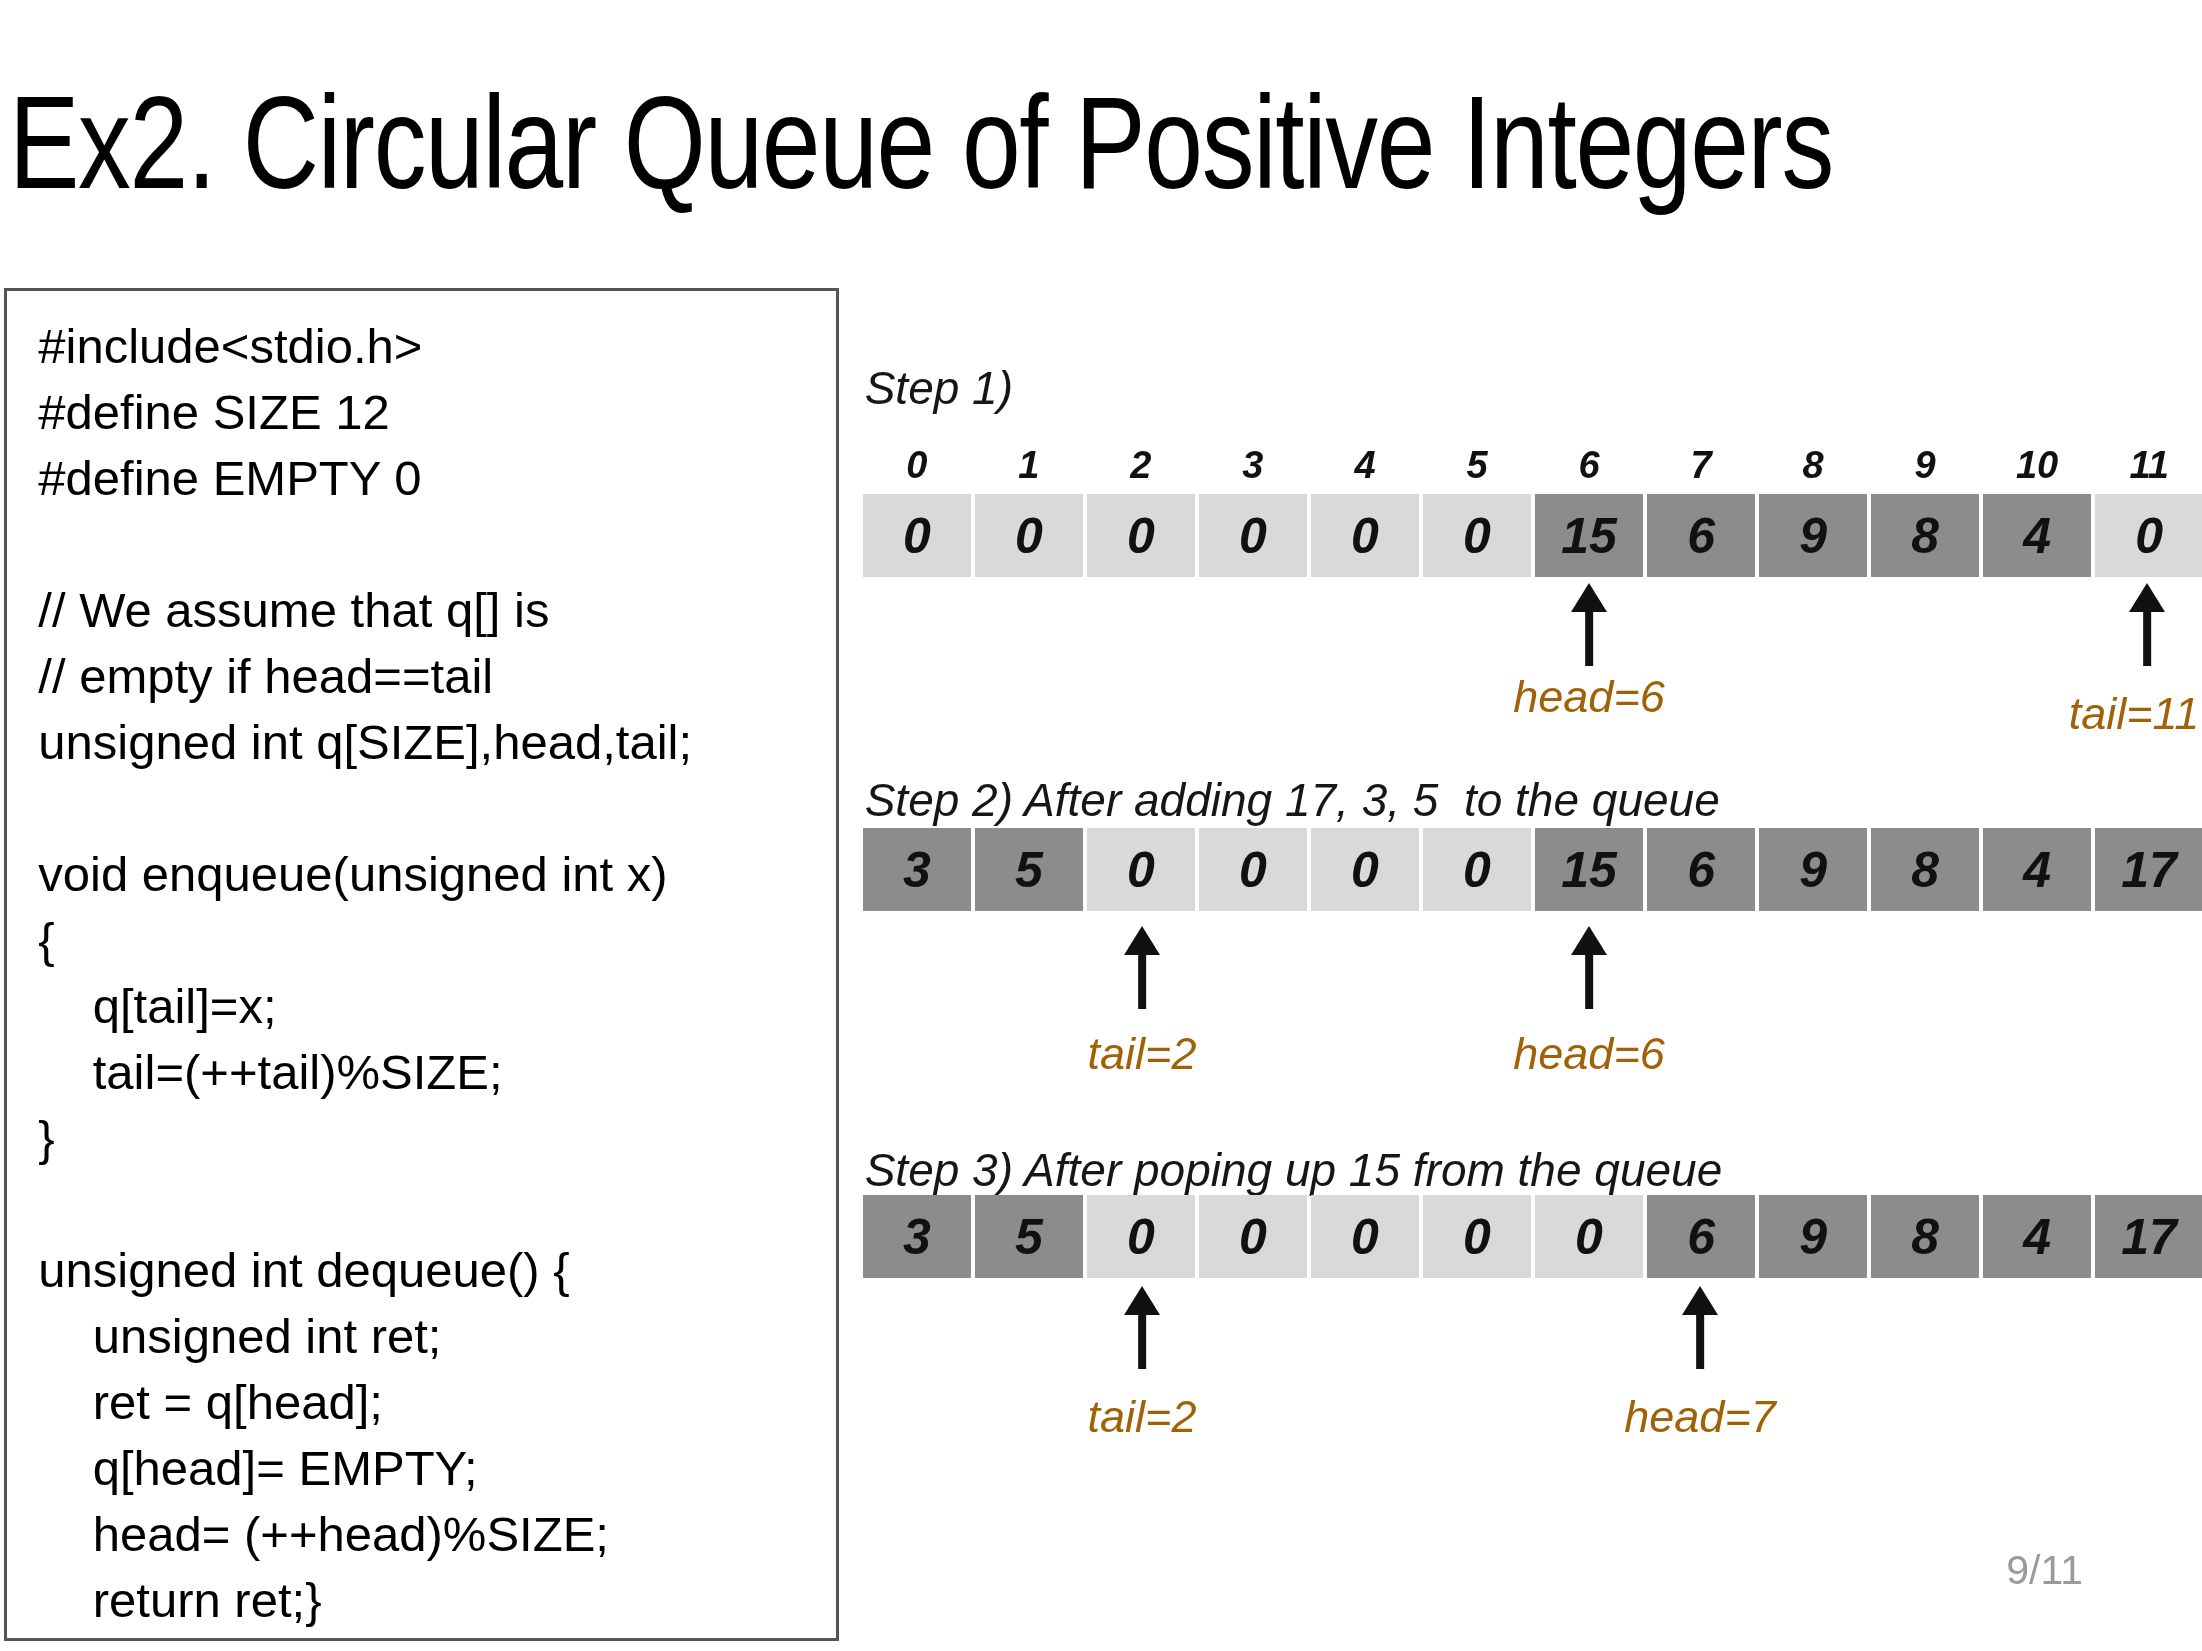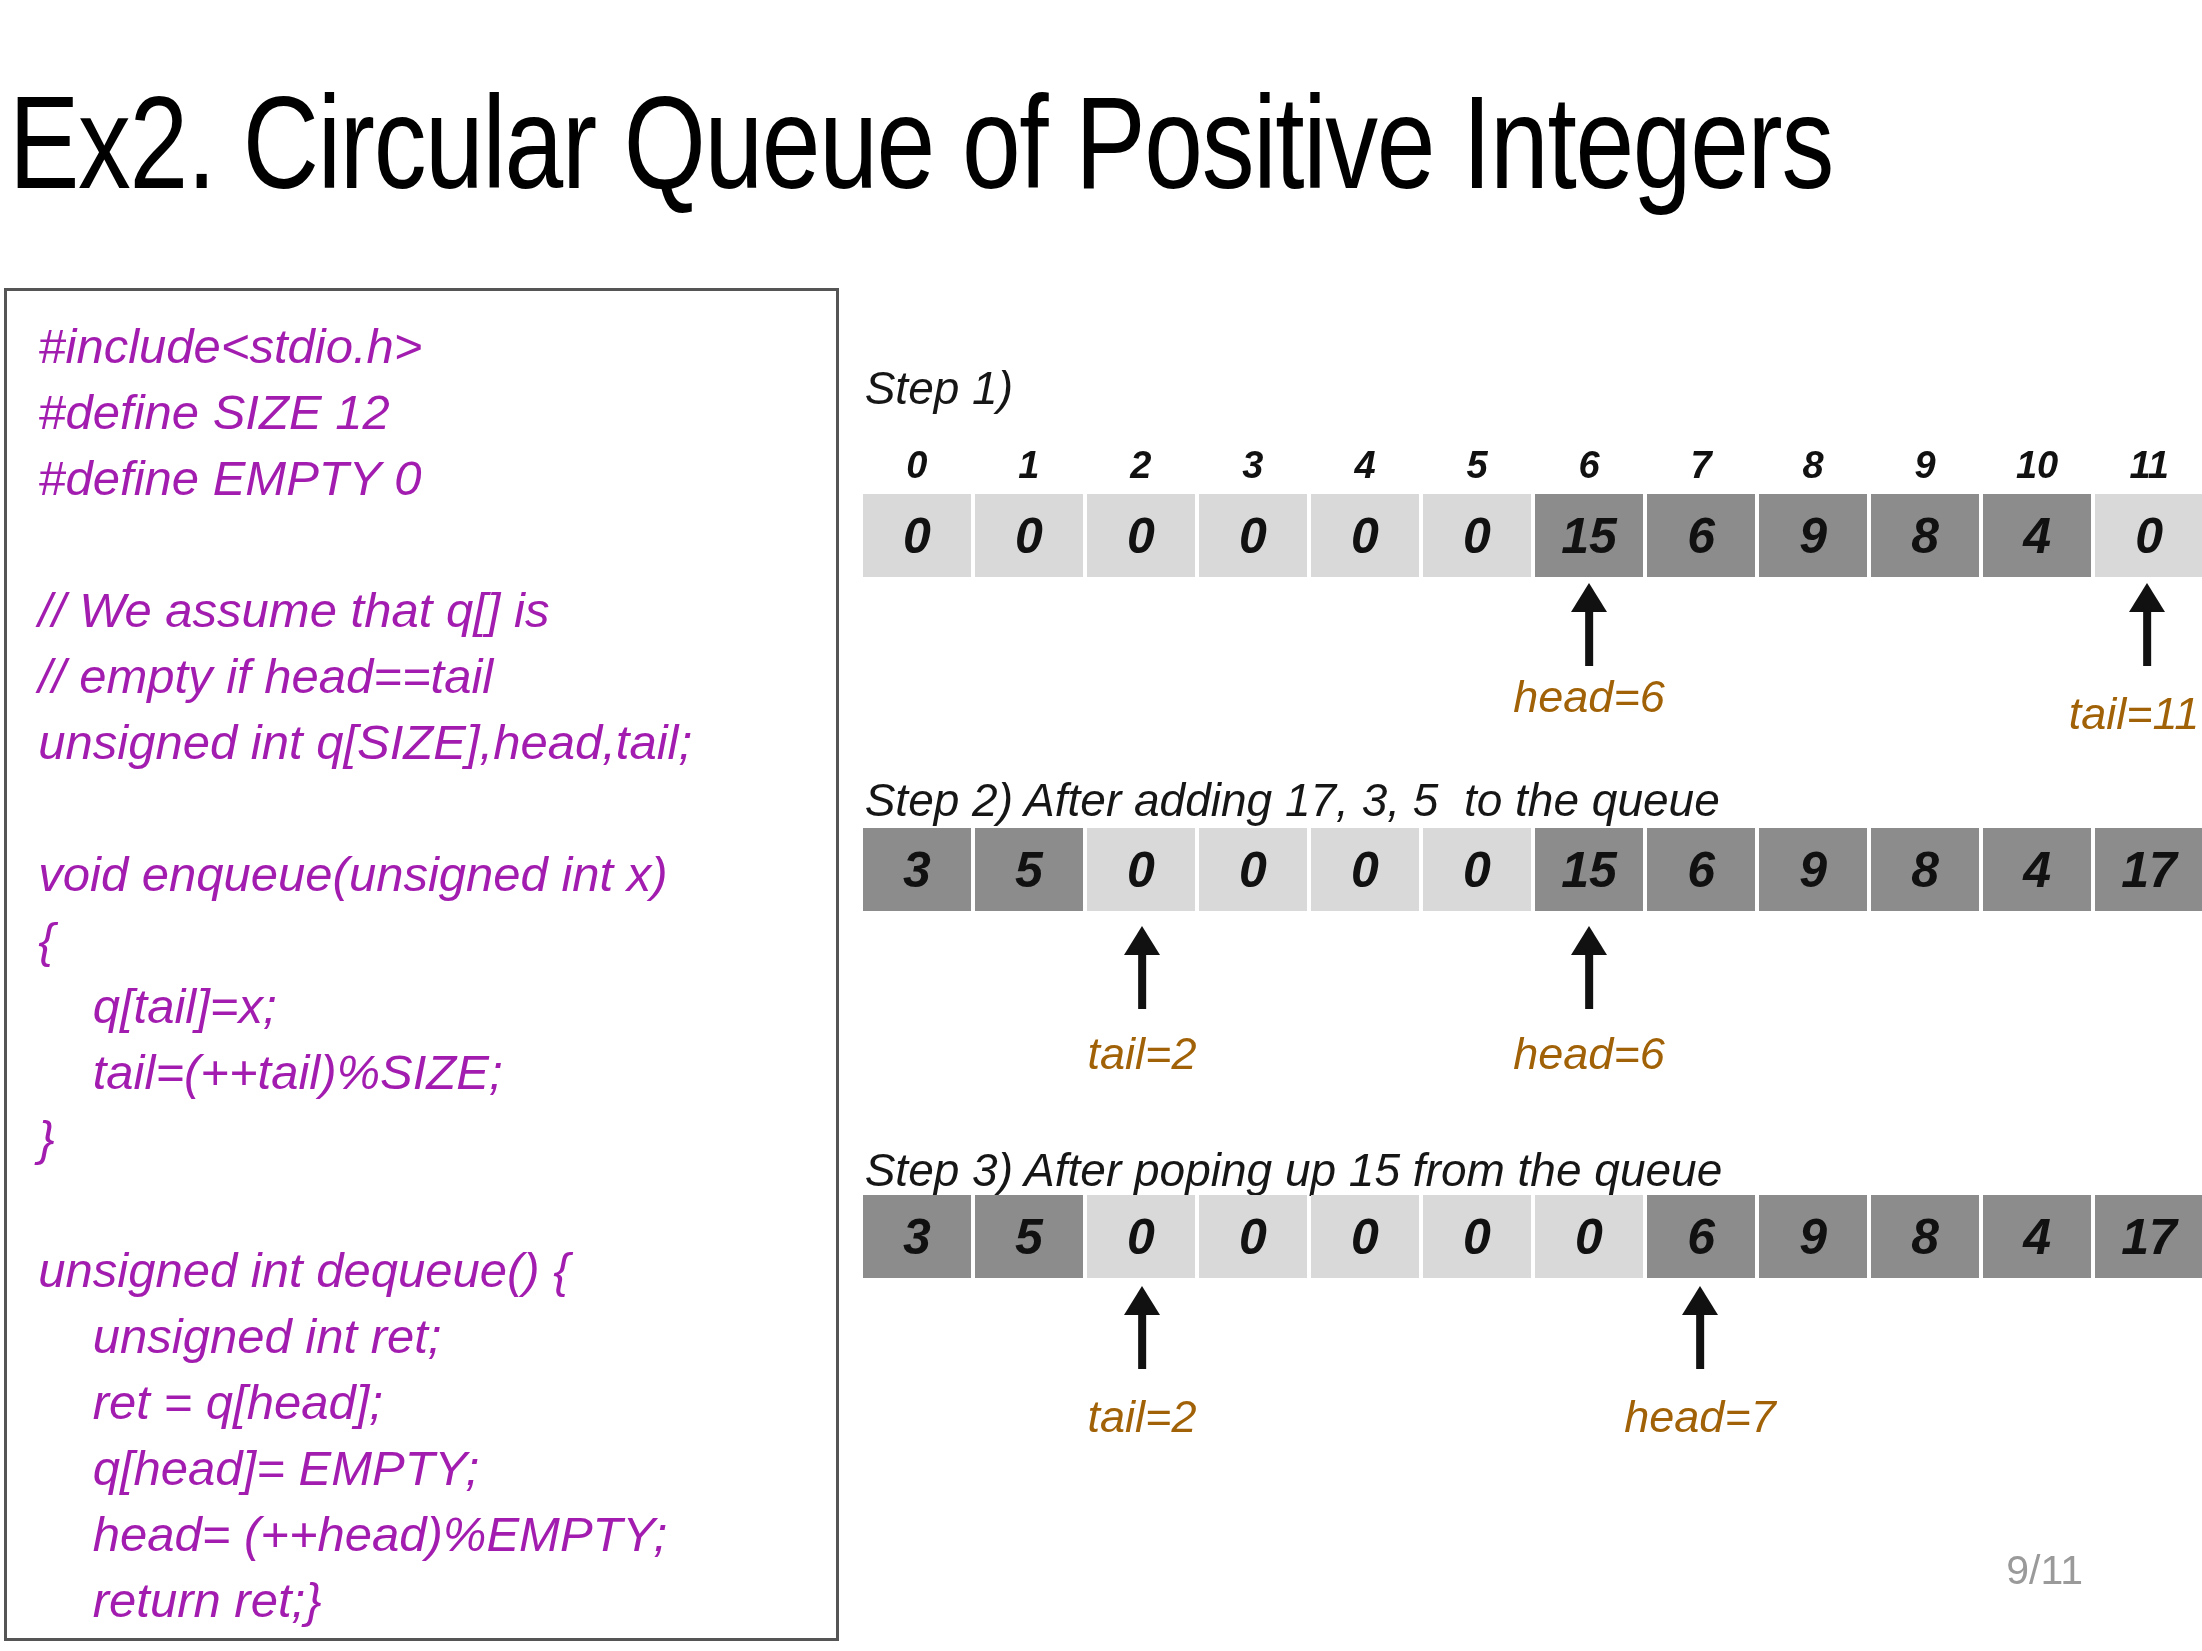--- a/index.html
+++ b/index.html
@@ -38,22 +38,21 @@
     height: 1353px;
     border: 3.4px solid var(--code-border, #555);
     background: #ffffff;
     padding: 22.4px 0 0 31px;
   }
   .code-line {
     font-size: 49px;
     line-height: 66px;
     min-height: 66px;
     white-space: pre;
-    color: #a21caf;
-    font-style: italic;
+    color: #000000;
   }
 
   
   .step { position: absolute; left: 863px; width: 1340px; height: 370px; font-style: italic; }
   #step-1 { top: 361px; }
   #step-2 { top: 773px; }
   #step-3 { top: 1143px; }
 
   .step-label {
     position: absolute;
@@ -159,21 +158,21 @@
         <div class="code-line">void enqueue(unsigned int x)</div>
         <div class="code-line">{</div>
         <div class="code-line">    q[tail]=x;</div>
         <div class="code-line">    tail=(++tail)%SIZE;</div>
         <div class="code-line">}</div>
         <div class="code-line"></div>
         <div class="code-line">unsigned int dequeue() {</div>
         <div class="code-line">    unsigned int ret;</div>
         <div class="code-line">    ret = q[head];</div>
         <div class="code-line">    q[head]= EMPTY;</div>
-        <div class="code-line">    head= (++head)%EMPTY;</div>
+        <div class="code-line">    head= (++head)%SIZE;</div>
         <div class="code-line">    return ret;}</div>
       </div>
   </div>
 
   <div class="step" id="step-1">
     <div class="step-label">Step 1)</div>
     <div class="index-row">
         <div class="index-cell">0</div>
         <div class="index-cell">1</div>
         <div class="index-cell">2</div>

